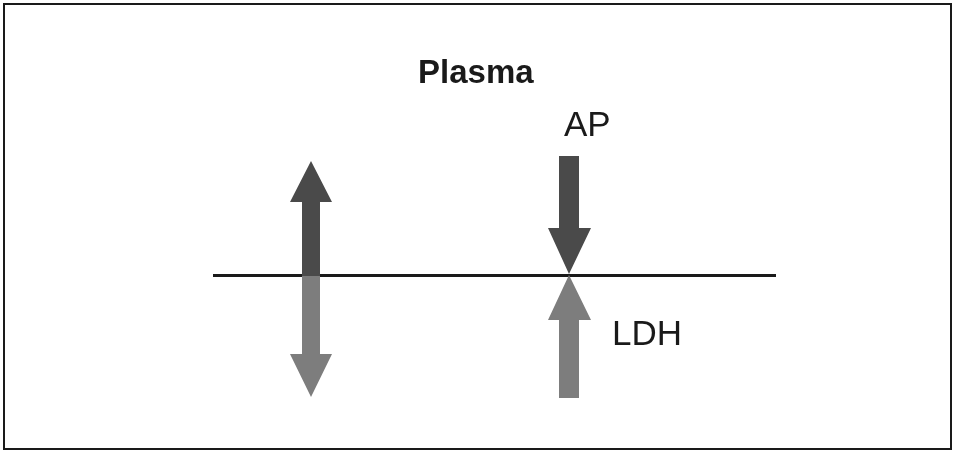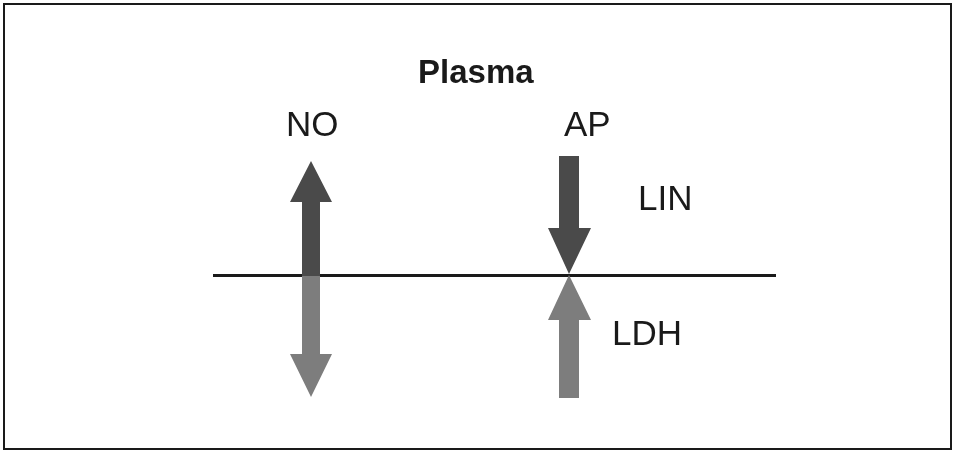--- a/index.html
+++ b/index.html
@@ -91,25 +91,23 @@
 </style>
 </head>
 <body>
 
 <div id="figure">
 
   <div id="figure-border"></div>
 
   <div class="label" id="title-plasma">Plasma</div>
 
-  <div class="label" id="label-no">NO</div>
 
   <div class="label" id="label-ap">AP</div>
 
-  <div class="label" id="label-lin">LIN</div>
 
   <div class="label" id="label-ldh">LDH</div>
 
   <div id="membrane-line"></div>
 
   <svg class="arrow-svg" id="arrow-no" width="54" height="242" viewBox="0 0 54 242">
 
     <path d="M27 3 L48 44 L36 44 L36 118 L18 118 L18 44 L6 44 Z" fill="#4a4a4a"></path>
 
     <path d="M18 118 L36 118 L36 196 L48 196 L27 239 L6 196 L18 196 Z" fill="#7d7d7d"></path>

